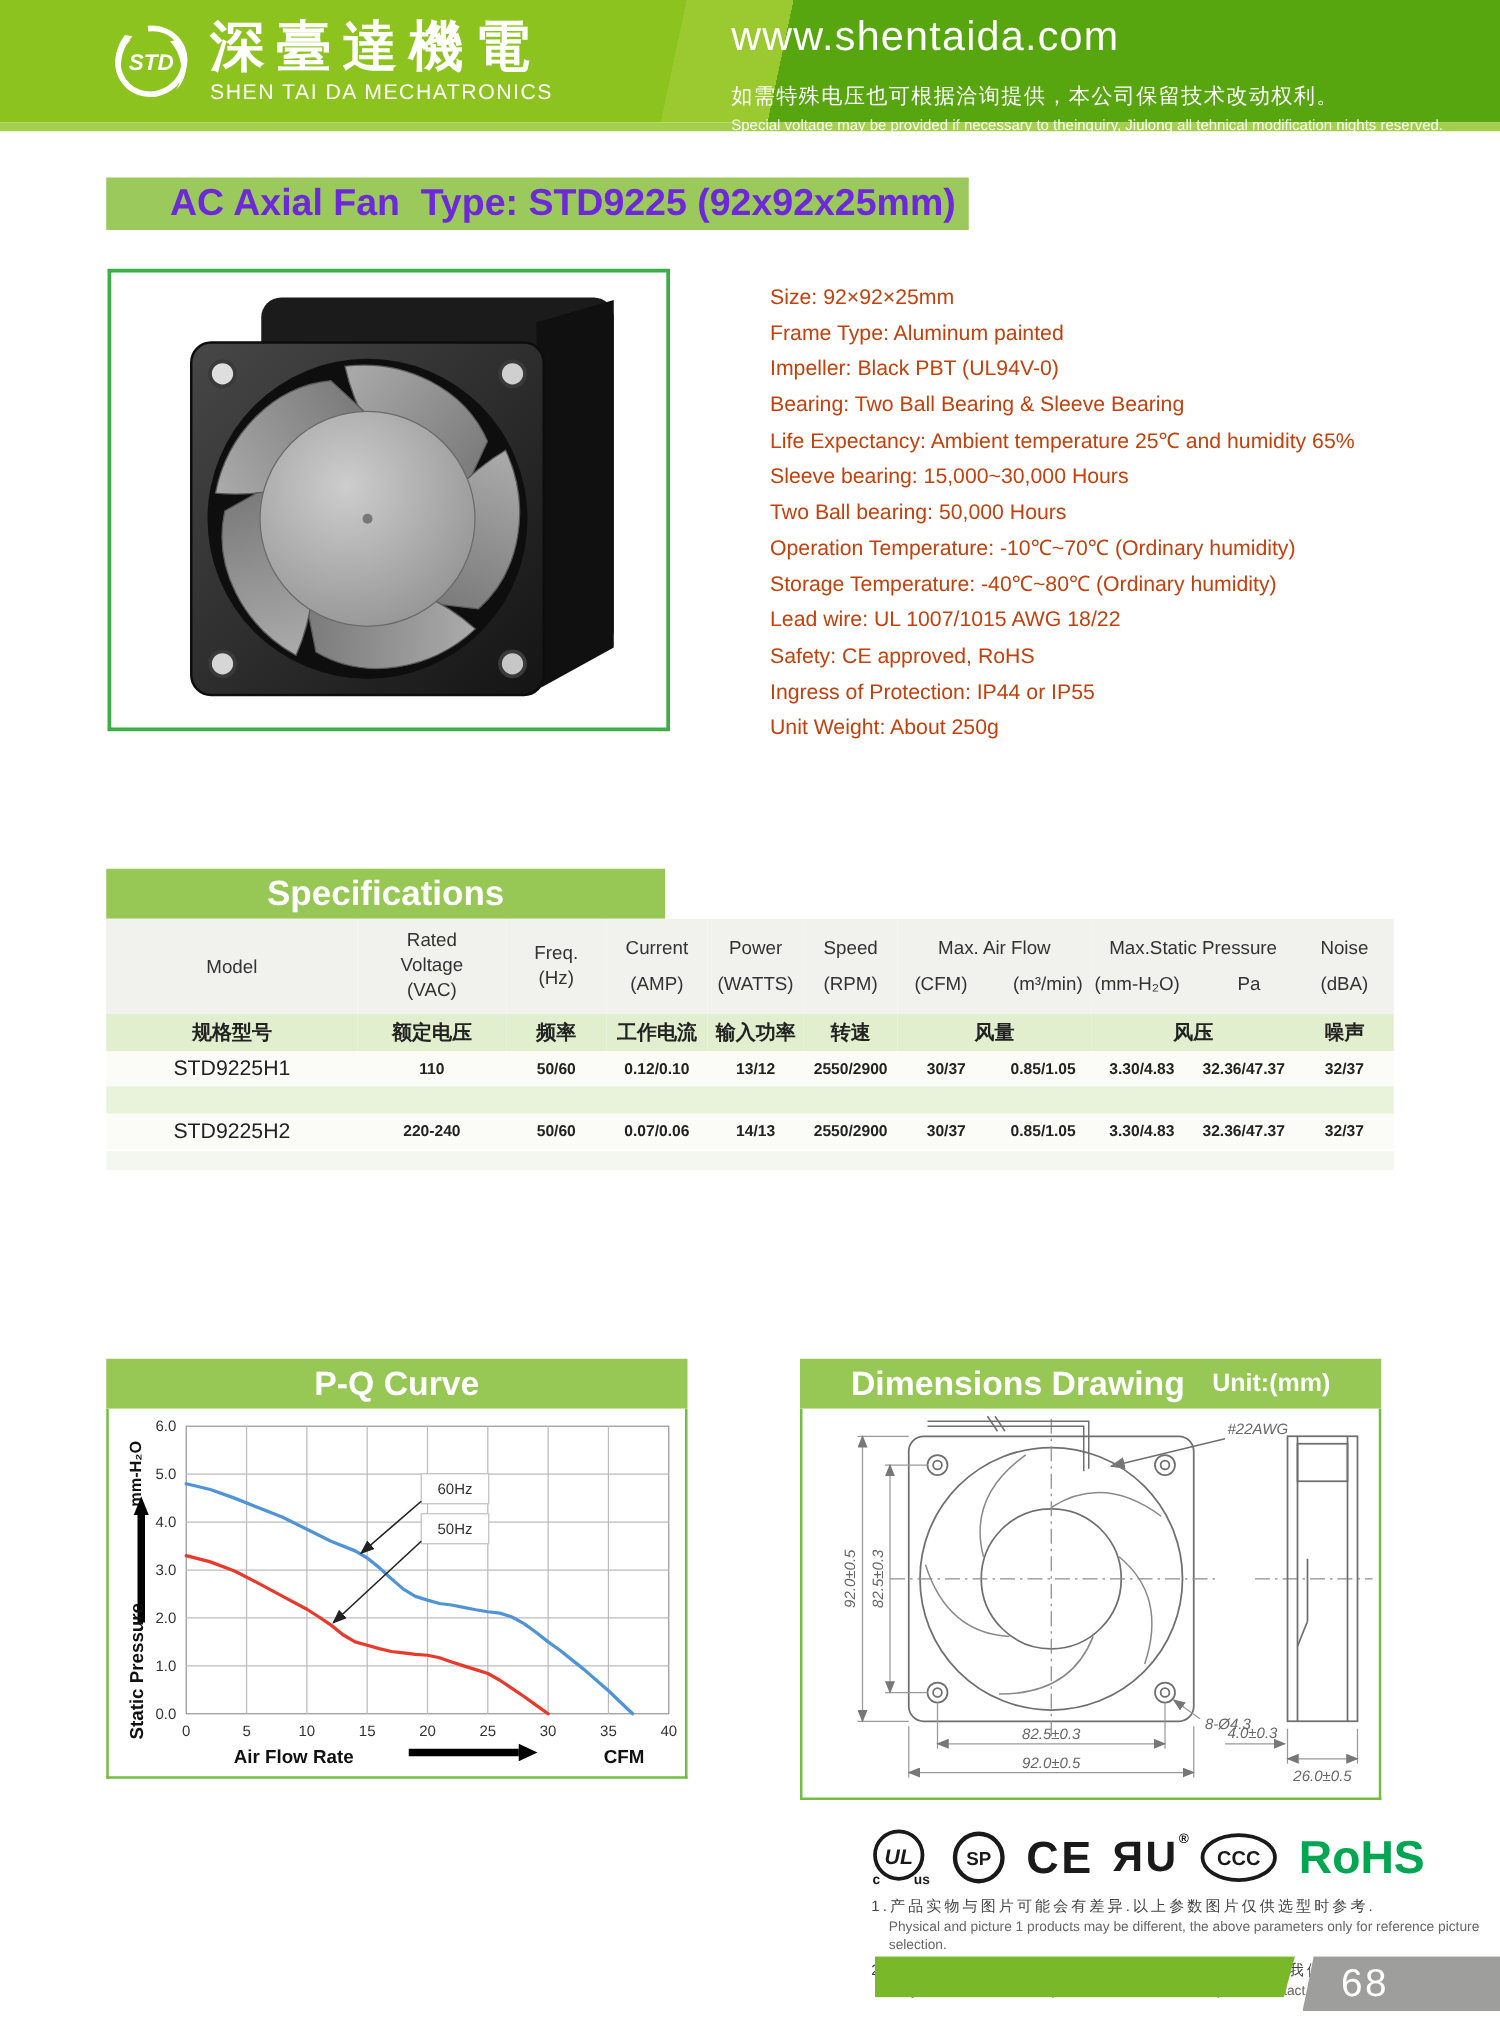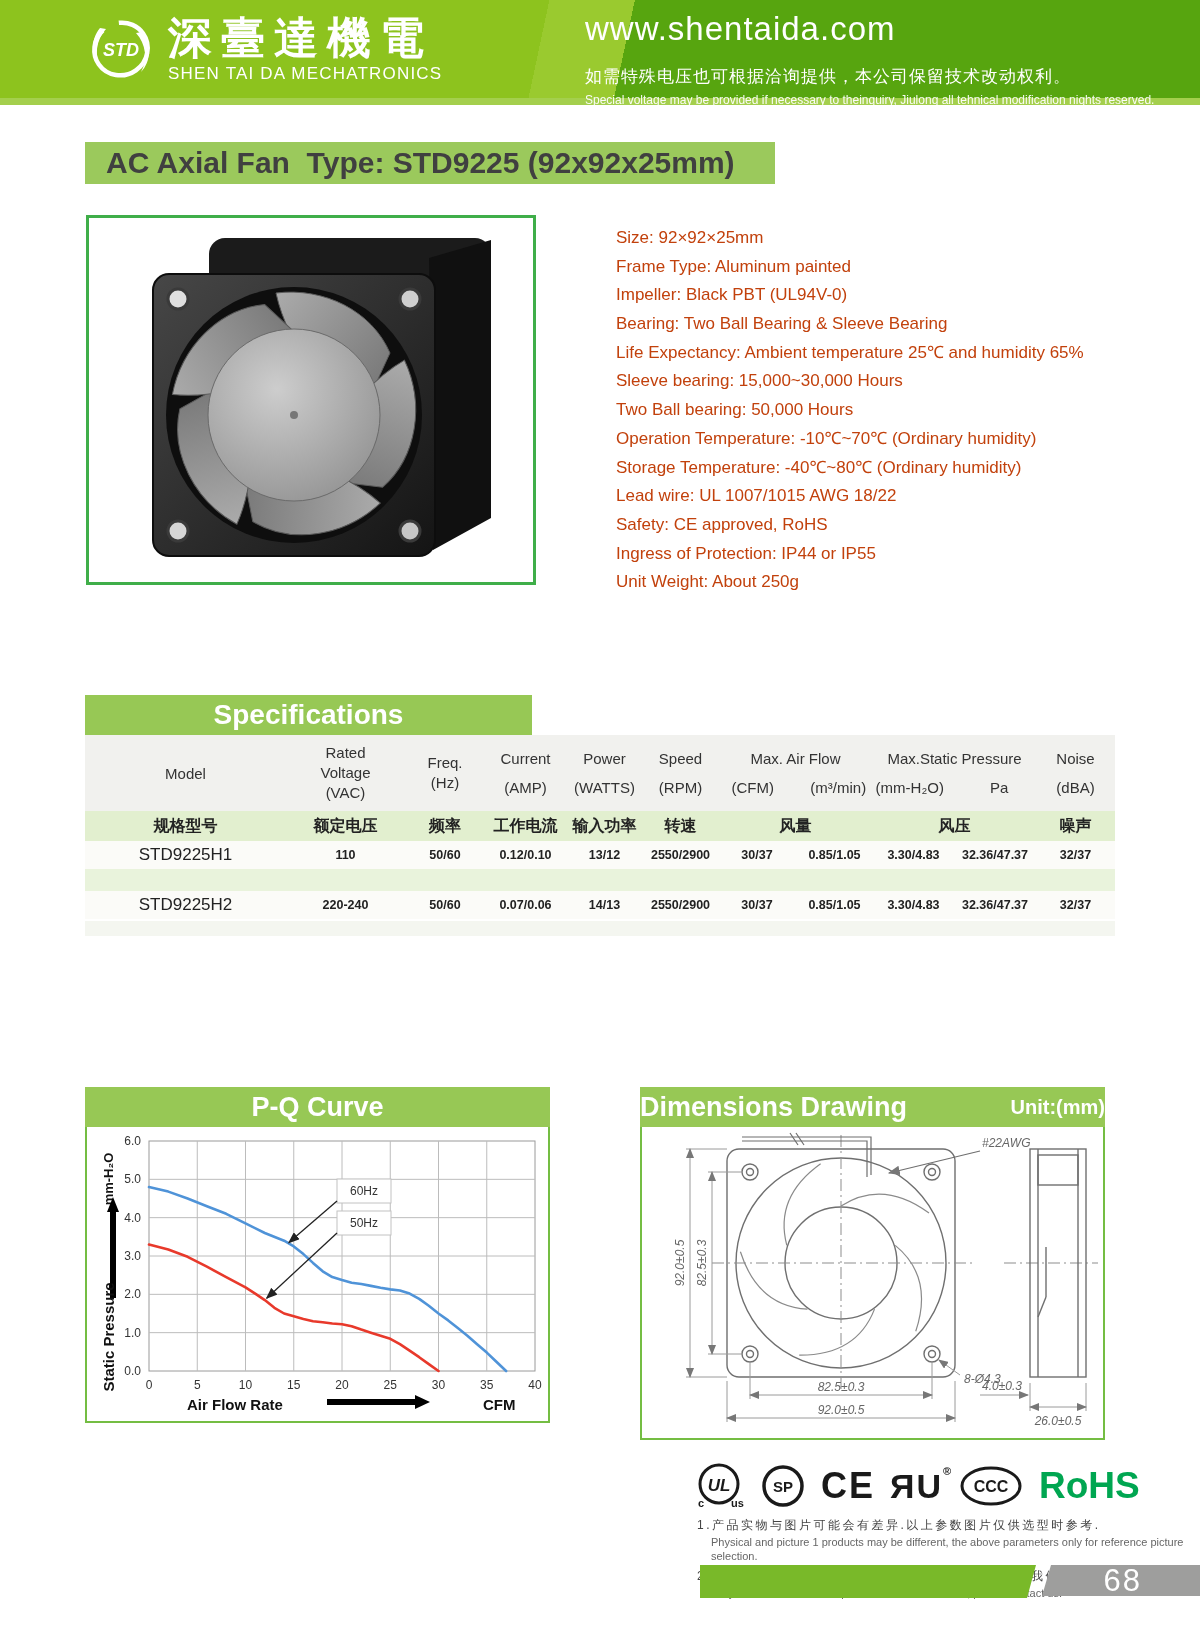--- a/index.html
+++ b/index.html
@@ -12,33 +12,33 @@
   .logo-row{position:absolute;left:88px;top:14px;display:flex;align-items:flex-start;}
   .logo-mark{margin-right:14px;margin-top:2px;}
   .logo-cn{font-size:44px;font-weight:700;color:#fff;letter-spacing:9px;line-height:1.1;}
   .logo-en{font-size:17px;color:#fff;letter-spacing:1.2px;margin-top:2px;}
   .head-right{position:absolute;left:585px;top:10px;width:600px;color:#fff;}
   .site{font-size:33px;font-weight:400;letter-spacing:1px;}
   .note-cn{font-size:17px;margin-top:17px;letter-spacing:1px;}
   .note-en{font-size:12px;margin-top:5px;font-weight:300;opacity:.95;}
   
   .title-bar{position:absolute;left:85px;top:142px;width:690px;height:42px;background:#9bc95c;
-    color:#404040;font-size:30px;font-weight:700;line-height:42px;padding-left:21px;box-sizing:border-box;
+    color:#6d28d9;font-size:30px;font-weight:700;line-height:42px;padding-left:51px;box-sizing:border-box;
     white-space:pre;}
   
   .photo-box{position:absolute;left:86px;top:215px;width:450px;height:370px;border:3px solid #3fae49;
     background:#fff;box-sizing:border-box;}
   .spec-list{position:absolute;left:616px;top:224px;width:575px;}
   .spec-list div{font-size:17px;color:#c2410c;height:28.7px;line-height:28.7px;white-space:nowrap;}
   
   .sec-bar{position:absolute;height:40px;background:#97c855;color:#fff;font-weight:700;
     display:flex;align-items:center;justify-content:center;}
   .bar-spec{left:85px;top:695px;width:447px;font-size:28px;}
   .bar-pq{left:85px;top:1087px;width:465px;font-size:27px;}
-  .bar-dims{left:640px;top:1087px;width:465px;font-size:27px;justify-content:space-between;}
+  .bar-dims{left:640px;top:1087px;width:465px;font-size:27px;}
   .bar-dims .unit{font-size:20px;margin-left:22px;font-weight:700;}
   
   .spec-table{position:absolute;left:85px;top:735px;width:1030px;border-collapse:collapse;table-layout:fixed;}
   .spec-table td{text-align:center;vertical-align:middle;padding:0;}
   .r-eng td{background:#f1f1ee;height:76px;font-size:15px;color:#333;}
   .r-eng .ln{line-height:1.32;}
   .stack-gap{display:flex;flex-direction:column;justify-content:center;gap:12px;height:76px;}
   .span-cell{display:flex;flex-direction:column;justify-content:center;gap:12px;height:76px;}
   .sub-row{display:flex;gap:16px;}
   .sub-row span{width:50%;}
@@ -61,23 +61,23 @@
   .rohs{color:#00a651;font-size:37px;letter-spacing:0;}
   .ru{font-size:34px;position:relative;}
   .ru sup{font-size:11px;position:absolute;top:-2px;}
   
   .notes{position:absolute;left:697px;top:1517px;width:490px;}
   .note-line-cn{font-size:12px;color:#444;letter-spacing:2.5px;line-height:1.35;}
   .note-line-en{font-size:11px;color:#666;margin:2px 0 4px 14px;line-height:1.3;}
   
   .f-green{position:absolute;left:700px;top:1565px;width:336px;height:33px;background:#79b929;
     clip-path:polygon(0 0,100% 0,calc(100% - 9px) 100%,0 100%);}
-  .f-gray{position:absolute;left:1042px;top:1565px;width:158px;height:31px;background:#9e9e9d;
+  .f-gray{position:absolute;left:1042px;top:1565px;width:158px;height:44px;background:#9e9e9d;
     clip-path:polygon(9px 0,100% 0,100% 100%,0 100%);
-    display:flex;align-items:center;justify-content:flex-end;padding-right:58px;box-sizing:border-box;}
+    display:flex;align-items:center;justify-content:center;padding-right:58px;box-sizing:border-box;}
   .f-gray span{color:#fff;font-size:31px;letter-spacing:2px;}
 </style>
 </head>
 <body>
 
 <div class="page">
 
   <header class="topbar">
     <div class="logo-row">
       <svg class="logo-mark" width="66" height="66" viewBox="0 0 66 66">

